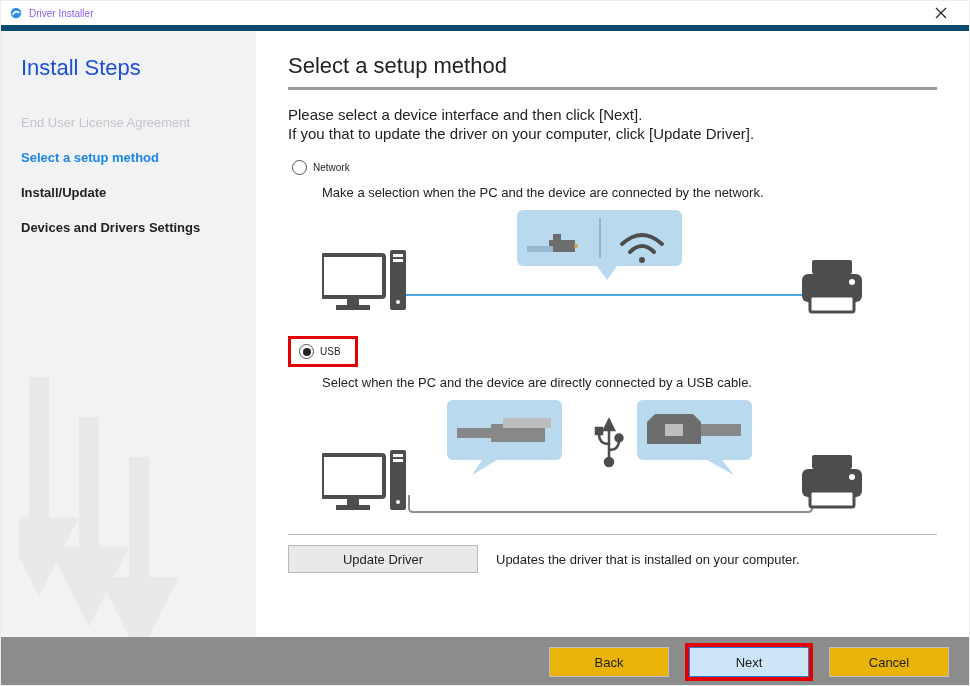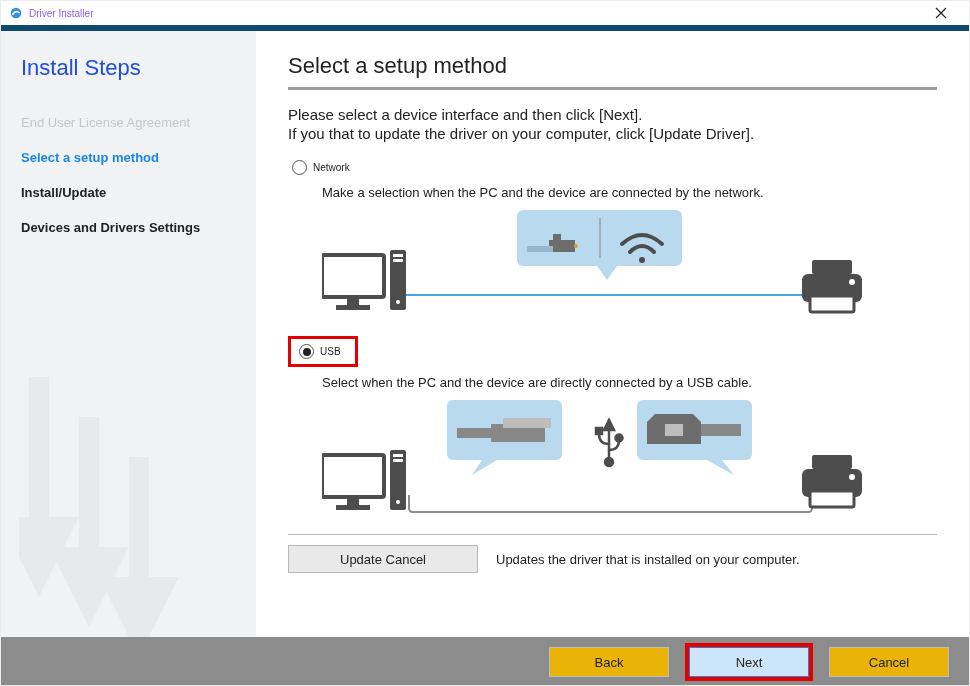--- a/index.html
+++ b/index.html
@@ -308,21 +308,21 @@
             <rect x="10" y="0" width="40" height="14" rx="2"></rect>
             <rect x="0" y="14" width="60" height="28" rx="6"></rect>
             <rect x="8" y="36" width="44" height="16" rx="2" fill="#fff" stroke="#4d4d4d" stroke-width="3"></rect>
             <circle cx="50" cy="22" r="3" fill="#fff"></circle>
           </g>
         </svg>
       </div>
     </div>
 
     <div class="update-row">
-      <div class="update-btn">Update Cancel</div>
+      <div class="update-btn">Update Driver</div>
       <span>Updates the driver that is installed on your computer.</span>
     </div>
   </div>
 </div>
 
 <div class="footer">
   <div class="ftr-btn">Back</div>
   <div class="ftr-btn primary">Next</div>
   <div class="ftr-btn">Cancel</div>
 </div>

